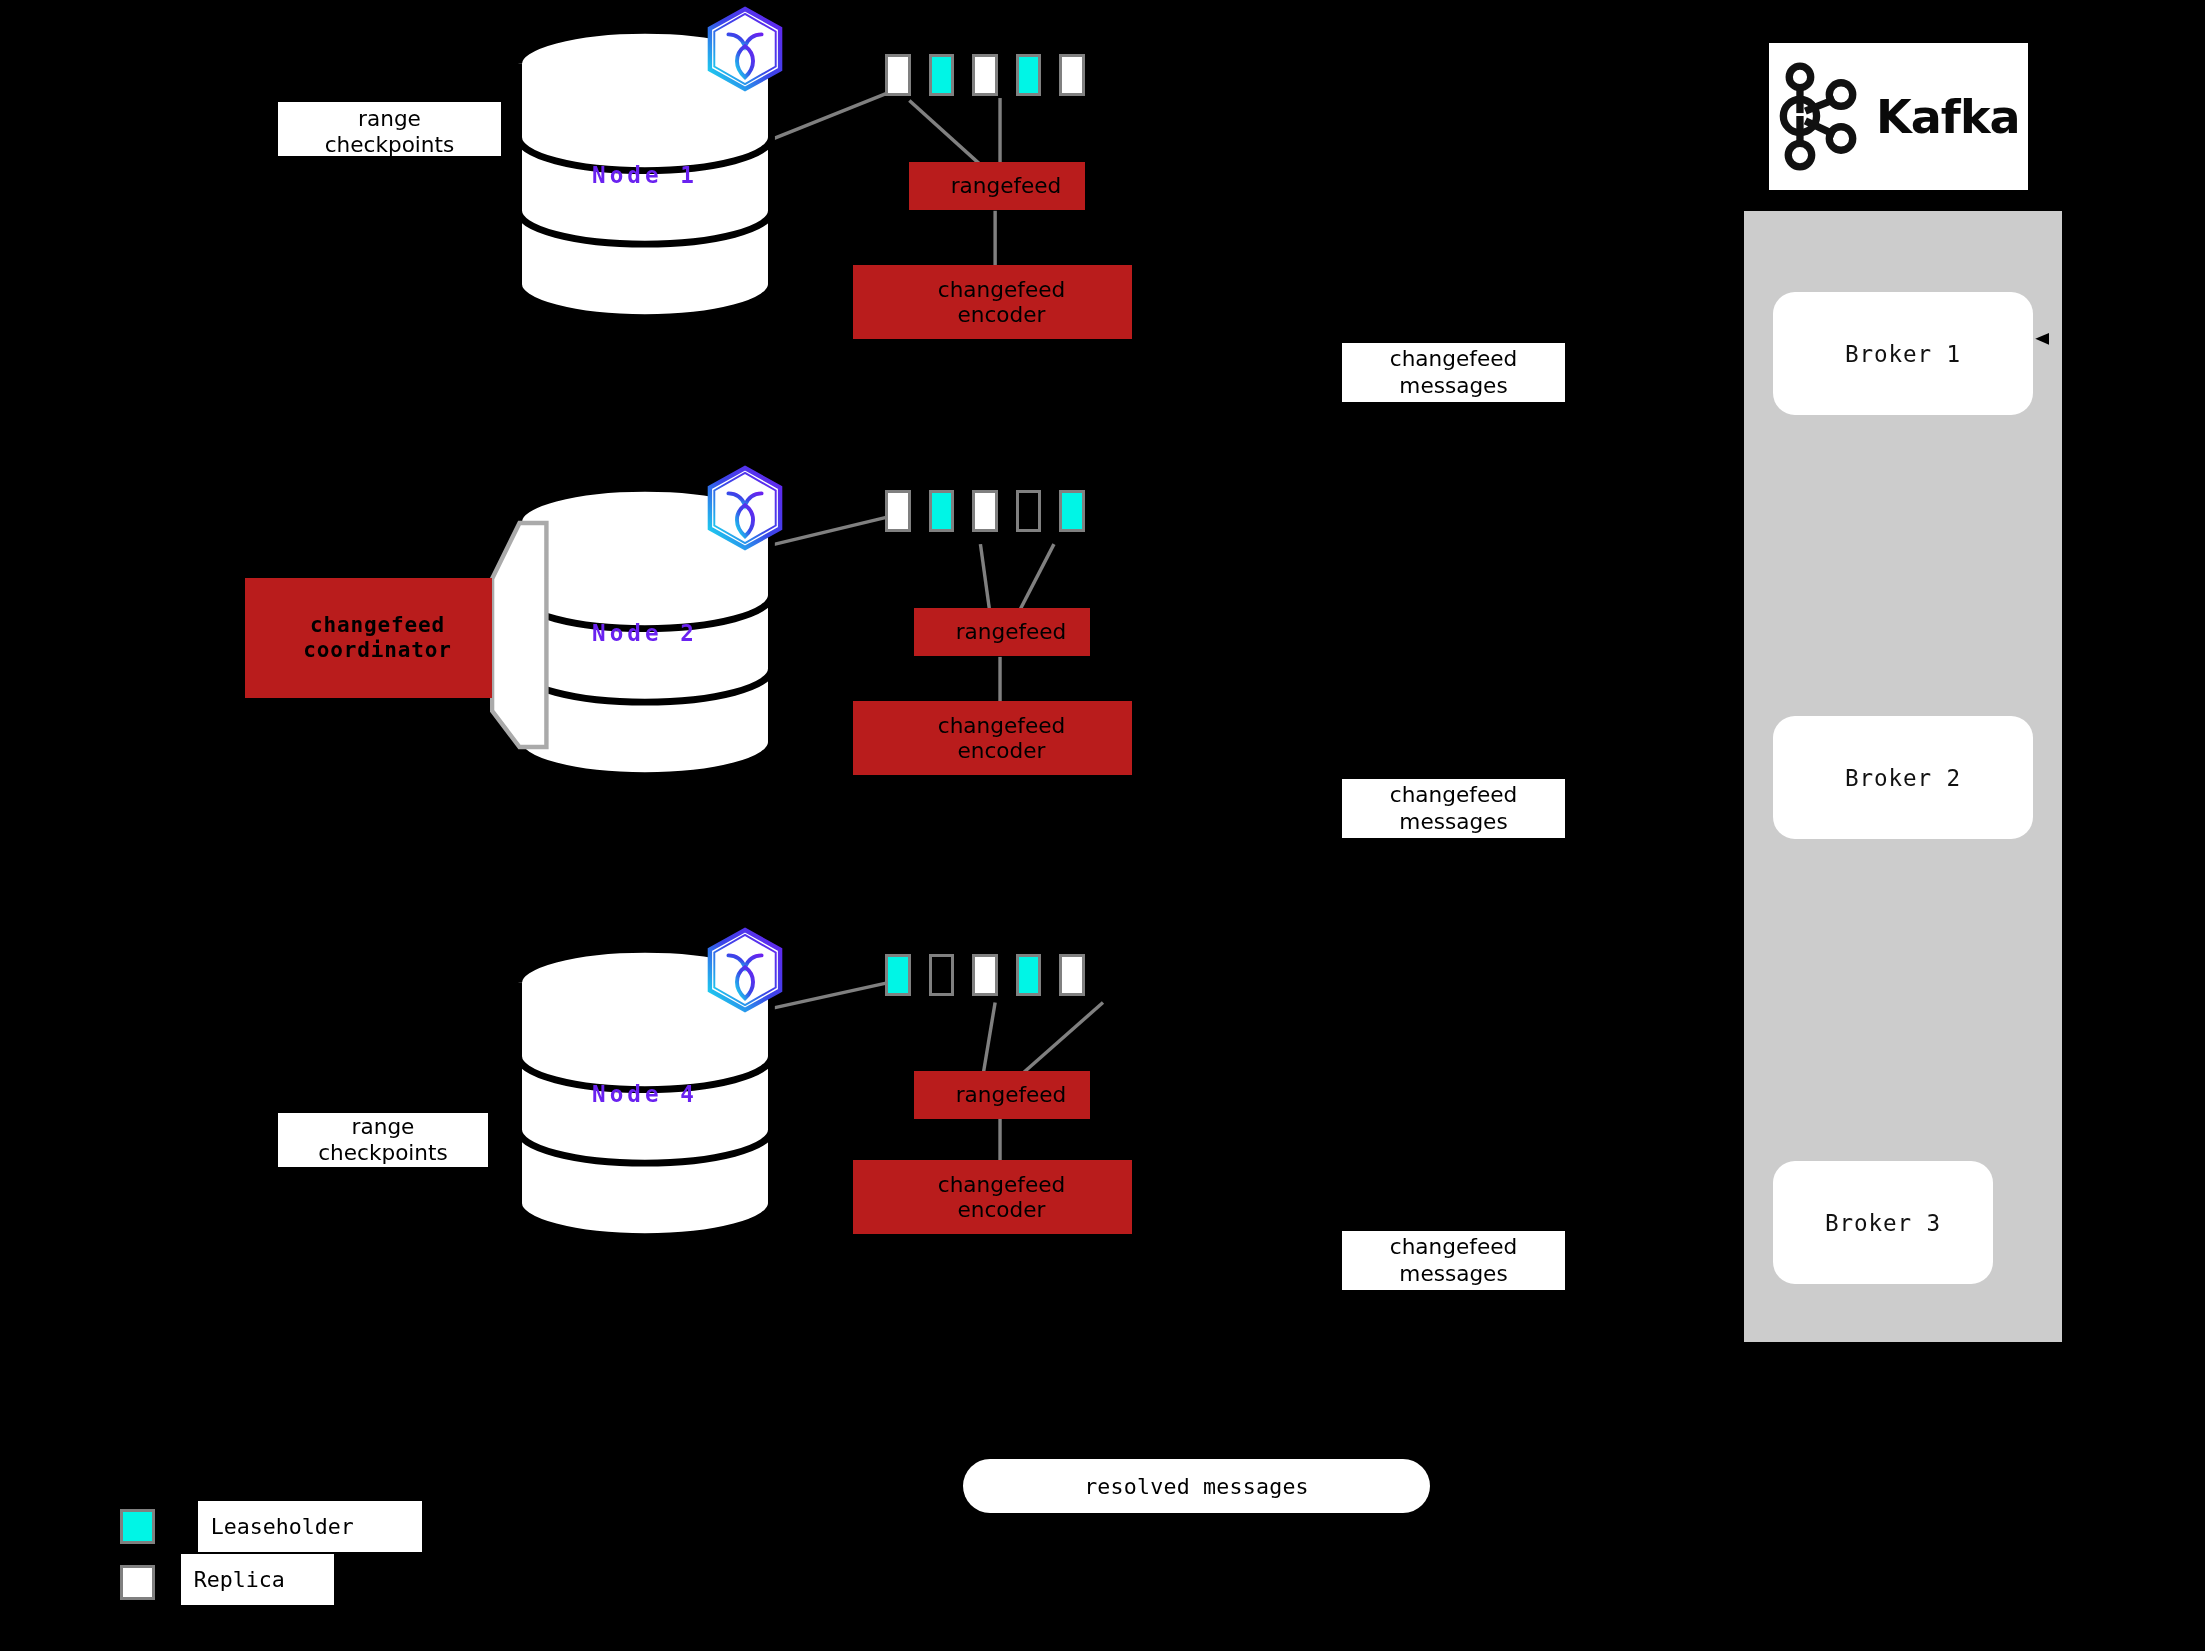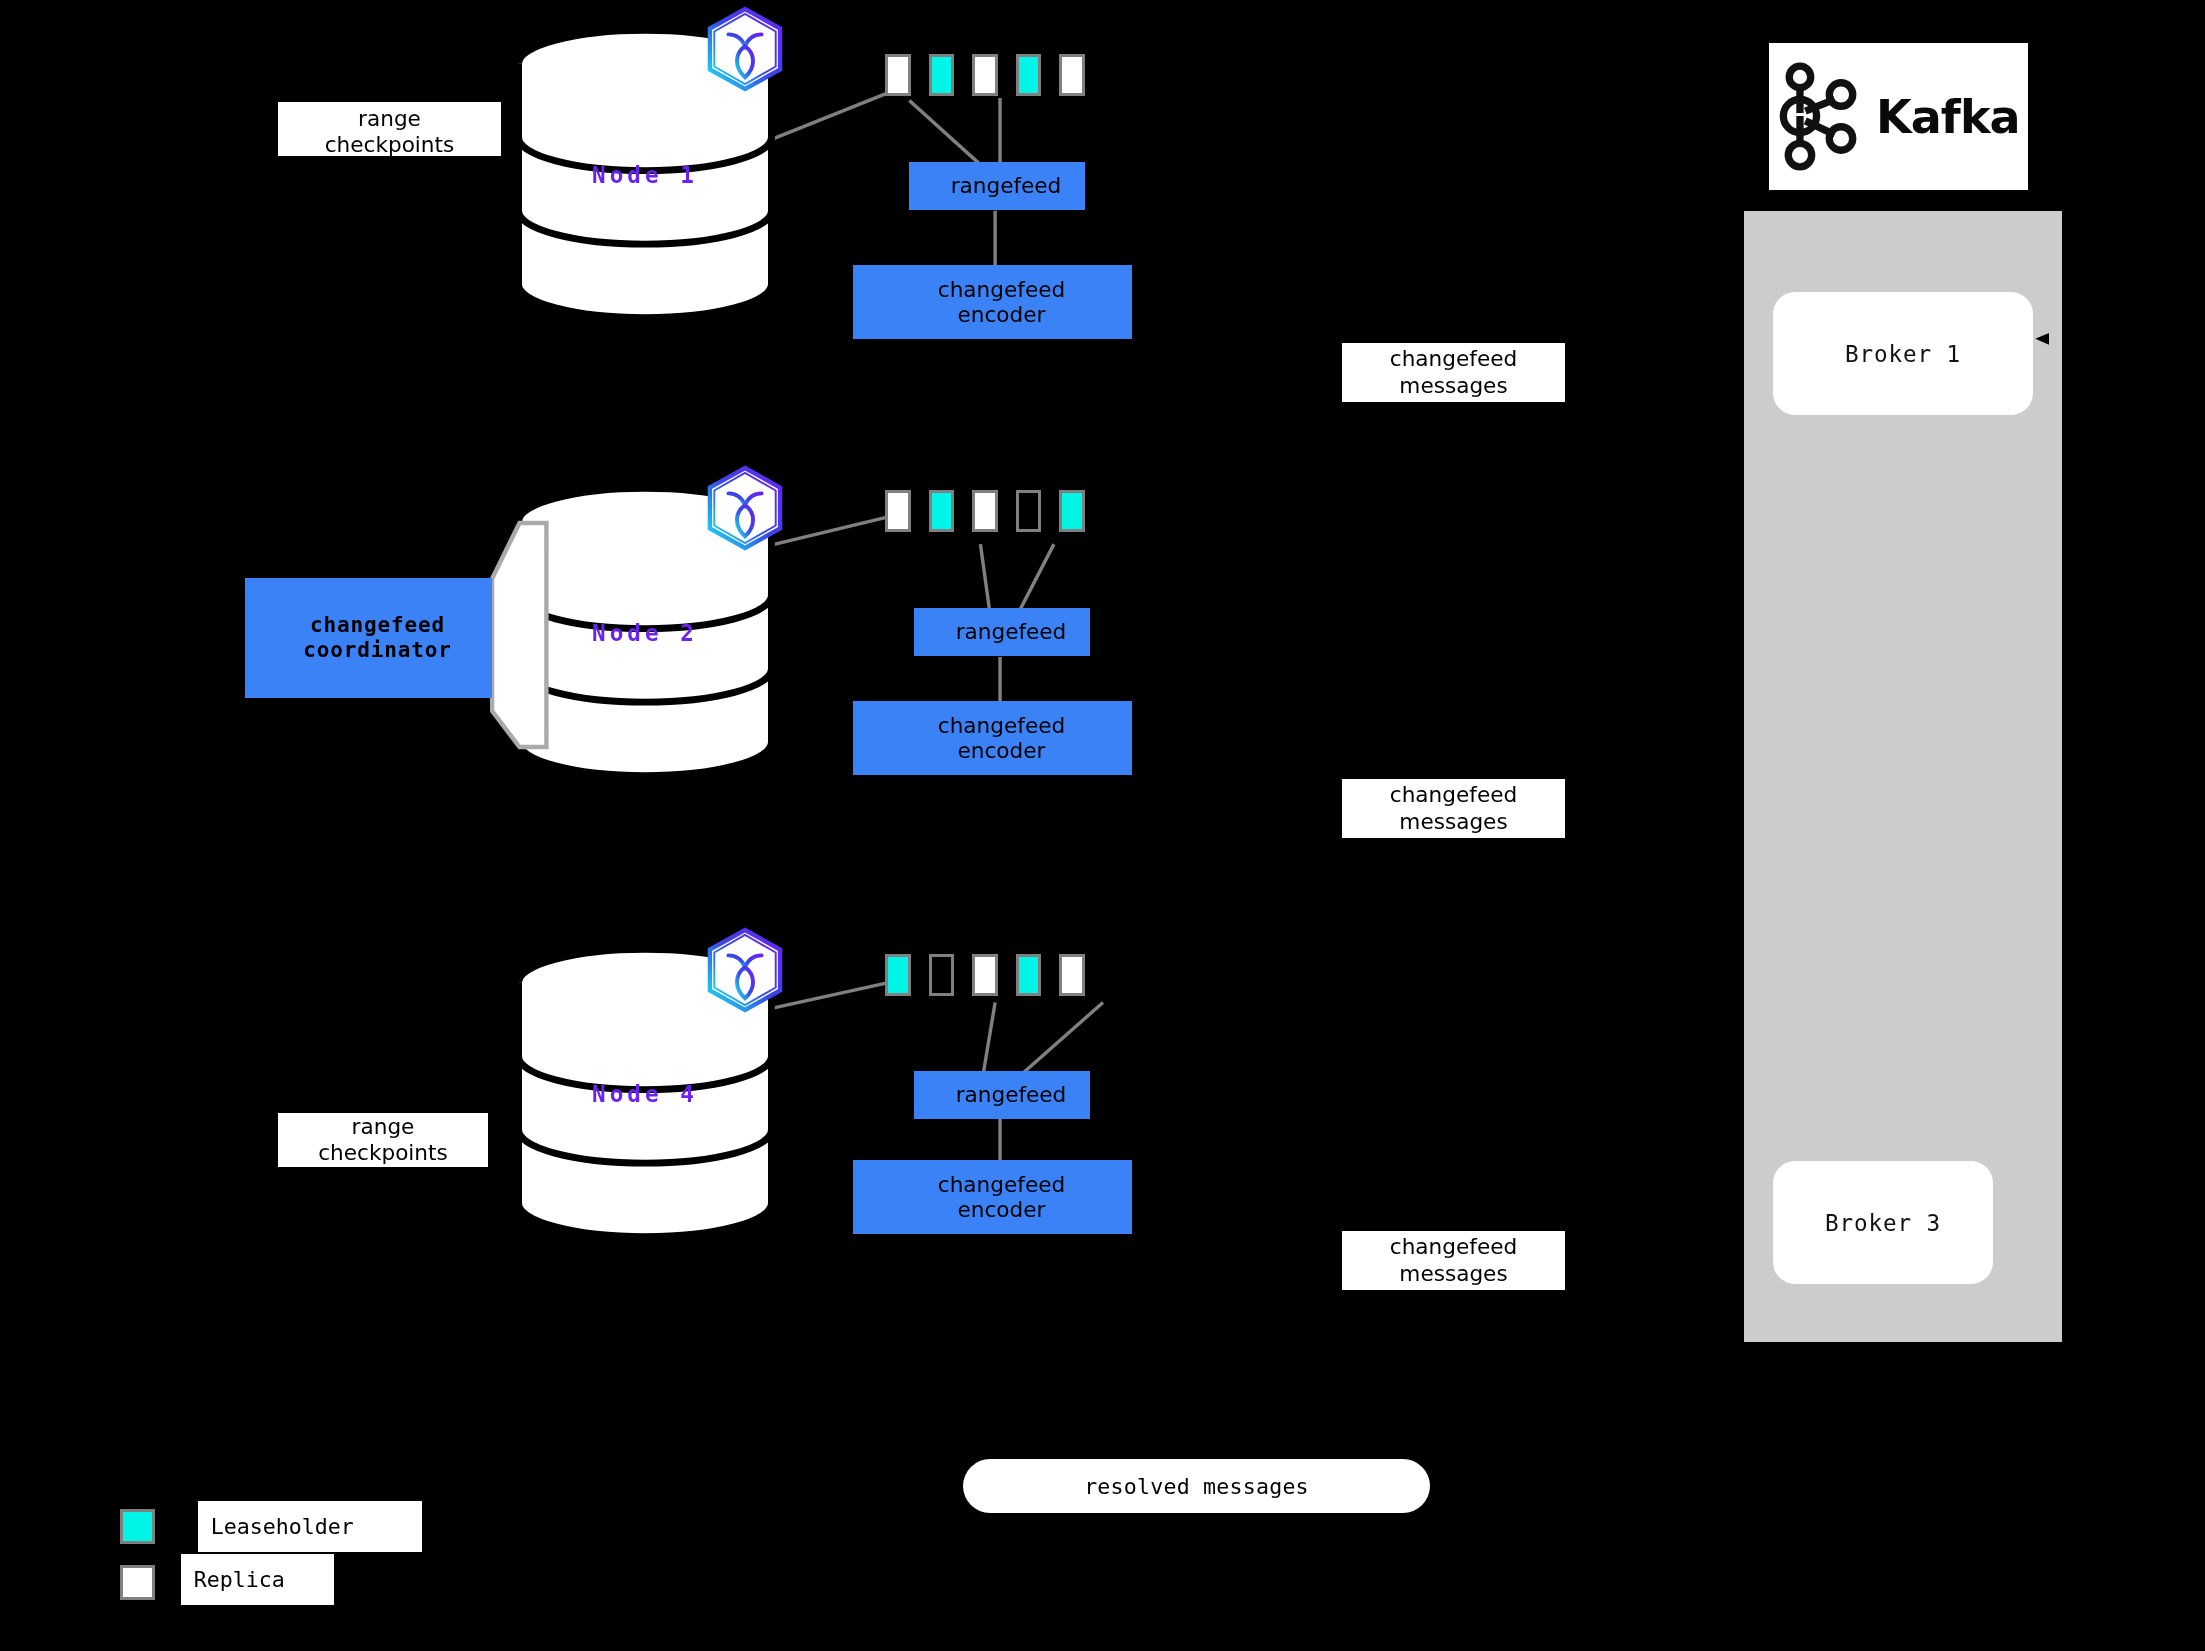--- a/index.html
+++ b/index.html
@@ -28,21 +28,21 @@
   .ranges { position:absolute; display:flex; }
   .range-cell {
     width:25.5px; height:42px; border:3.4px solid #808080; margin-right:18px;
   }
   .range-cell.leaseholder { background:#00F5E6; }
   .range-cell.replica     { background:#FFFFFF; }
   .range-cell.empty       { background:transparent; }
 
   
   .graybox {
-    position:absolute; background:#3b82f6; color:#000;
+    position:absolute; background:#b91c1c; color:#000;
     display:flex; align-items:center; justify-content:center;
     text-align:center; line-height:1.18;
     font-family:"DejaVu Sans", sans-serif; font-size:21.6px;padding-left:18px;
   }
   .graybox.bold {
     font-family:"DejaVu Sans Mono", monospace; font-weight:bold;
     font-size:21px; letter-spacing:0.04em;
   }
 
   
@@ -277,20 +277,21 @@
 
   <div class="broker-panel" style="left:1744px; top:211px; width:318px; height:1131px;"></div>
 
   <div class="abs" style="left:2035px; top:329px;">
     <svg width="171" height="19.6" viewBox="0 0 348 40">
       <polygon points="0,20 28,8 28,32" fill="#000"></polygon>
     </svg>
   </div>
 
   <div class="broker-box" style="left:1773px; top:292px; width:260px; height:123px;">Broker 1</div>
+  <div class="broker-box" style="left:1773px; top:716px; width:260px; height:123px;">Broker 2</div>
   <div class="broker-box" style="left:1773px; top:1161px; width:220px; height:123px;">Broker 3</div>
 
   <div class="legend-sw" style="left:120px; top:1509px; background:#00F5E6;"></div>
   <div class="legend-label" style="left:181px; top:1501px; width:224px; height:51px;margin-left:17px;">Leaseholder</div>
   <div class="legend-sw" style="left:120px; top:1565px; background:#FFFFFF;"></div>
   <div class="legend-label" style="left:181px; top:1554px; width:153px; height:51px;">Replica</div>
 
 </div>
 
 

